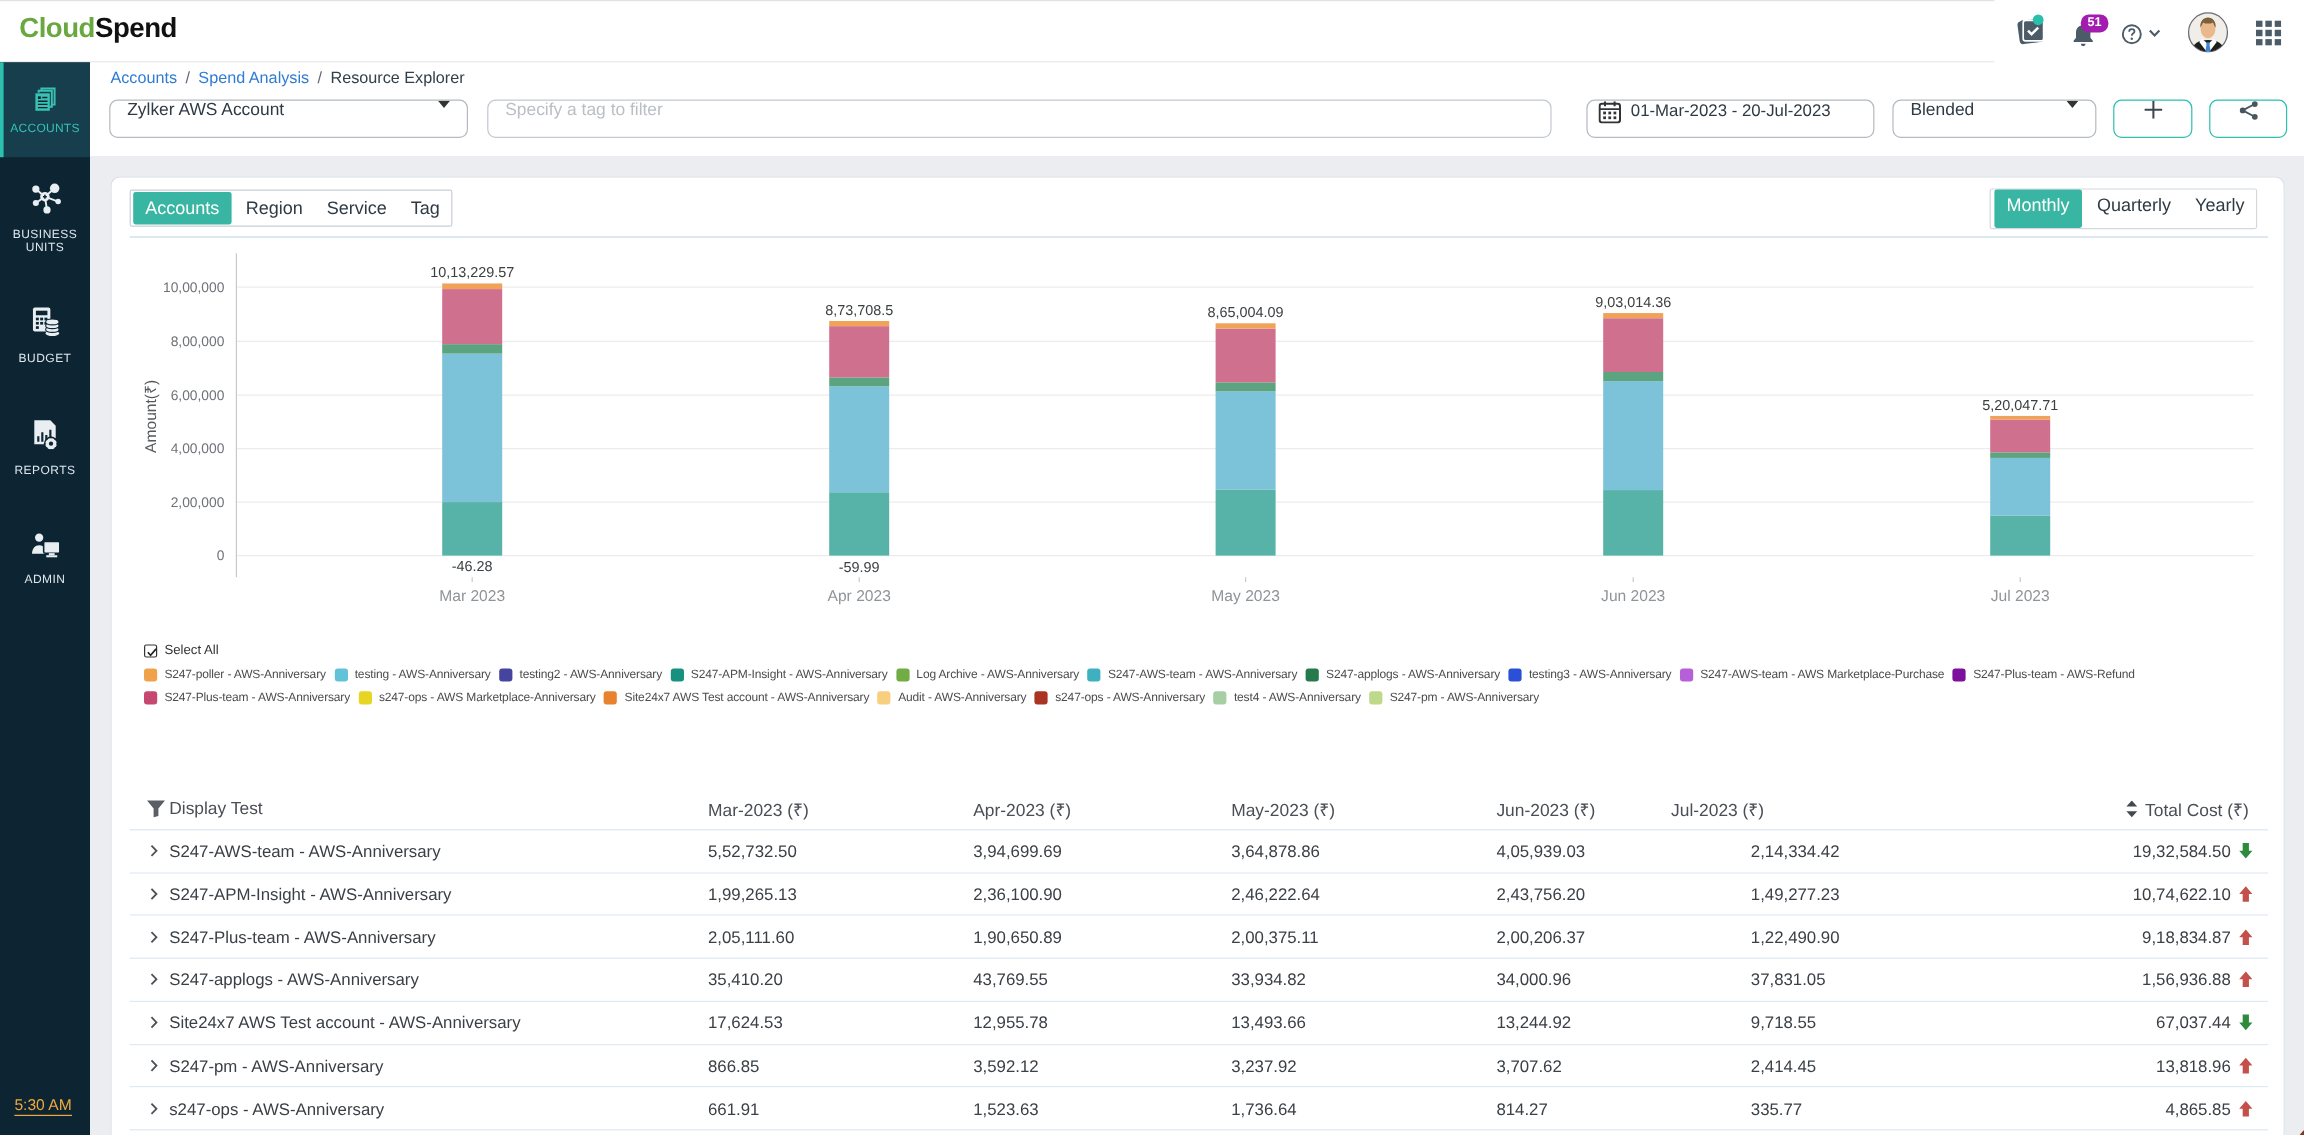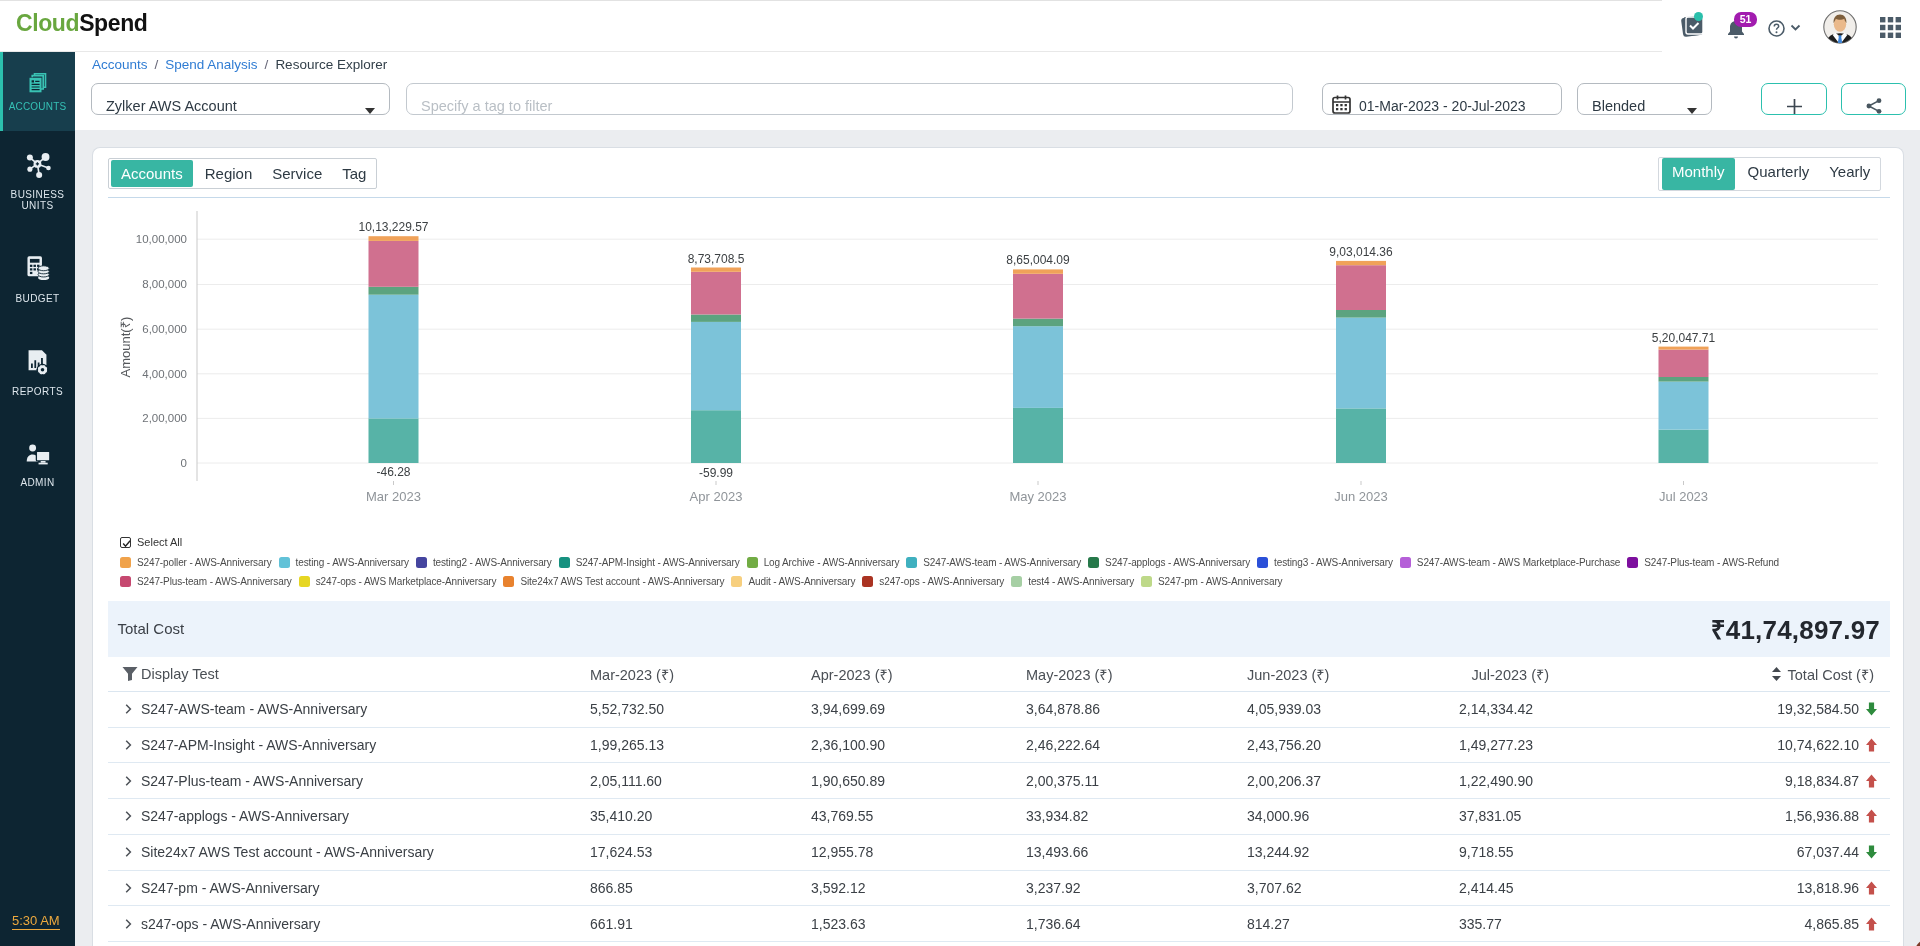--- a/index.html
+++ b/index.html
@@ -16,21 +16,21 @@
 .sb-active{position:absolute;left:0;top:0;width:75px;height:79px;background:#173e4d;border-left:3px solid #2cc0ae}
 .sb-label{display:block;margin-top:4px}
 #time-link{position:absolute;left:12px;top:861px;color:#eda93e;font-size:13px;border-bottom:1px solid #eda93e;padding-bottom:1px}
 
 #subhead{position:absolute;left:75px;top:52px;width:1845px;height:78px;background:#fff;z-index:1}
 #graybg{position:absolute;left:75px;top:130px;width:1845px;height:816px;background:#ebedf0;z-index:0}
 #crumbs{position:absolute;left:92px;top:57px;font-size:13.5px;color:#445;z-index:3}
 #crumbs a{color:#2f7cd3;text-decoration:none}
 #crumbs .sep{color:#667;margin:0 7px}
 #crumbs .cur{color:#33404a}
-.fbox{position:absolute;top:83px;height:32px;z-index:3;border:1px solid #b4bac0;border-radius:7px;background:#fff;font-size:14.5px;color:#2e3a44;display:flex;align-items:flex-end}
+.fbox{position:absolute;top:83px;height:32px;z-index:3;border:1px solid #b4bac0;border-radius:7px;background:#fff;font-size:14.5px;color:#2e3a44;display:flex;align-items:flex-start}
 
 #card{position:absolute;left:92px;top:147px;width:1812px;height:799px;background:#fff;border:1px solid #d9dee4;border-bottom:none;border-radius:8px 8px 0 0;z-index:2}
 
 #tabs{position:absolute;left:15px;top:10px;height:31px;border:1px solid #c9cfd5;background:#fff;display:flex;align-items:center;border-radius:2px}
 #tabs .tab{font-size:15px;color:#2e3a44;padding:0 10px;height:27px;line-height:27px}
 #tabs .tab.on{background:#38b6a3;color:#fff;border-radius:2px;margin:0 2px}
 #mqy{position:absolute;left:1565px;top:9px;height:34px;border:1px solid #d3d8de;background:#fff;display:flex;align-items:center;border-radius:2px}
 #mqy .tab{font-size:15px;color:#2e3a44;padding:0 10px;height:32px;line-height:28px}
 #mqy .tab.on{background:#38b6a3;color:#fff;border-radius:2px;margin:0 3px}
 #bluehr{position:absolute;left:15px;top:49px;width:1782px;height:0;border-top:1px solid #c5d9ea}
@@ -214,21 +214,21 @@
         <rect x="4" y="9" width="2.3" height="2.3"></rect>
         <rect x="8.3" y="9" width="2.3" height="2.3"></rect>
         <rect x="12.6" y="9" width="2.3" height="2.3"></rect>
         <rect x="4" y="13" width="2.3" height="2.3"></rect>
         <rect x="8.3" y="13" width="2.3" height="2.3"></rect>
         <rect x="12.6" y="13" width="2.3" height="2.3"></rect>
       </g>
   </svg>
   <span style="font-size:14px">01-Mar-2023 - 20-Jul-2023</span>
 </div>
-<div class="fbox" style="left:1577px;width:135px;padding:0 14px;justify-content:space-between">
+<div class="fbox" style="left:1577px;width:170px;padding:0 14px;justify-content:space-between">
   <span>Blended</span>
   <svg width="10" height="6" viewBox="0 0 10 6">
       <path d="M0 0h10L5 6z" fill="#333"></path>
     </svg>
 </div>
 <div class="fbox" style="left:1761px;width:66px;border-color:#2cc0ae;justify-content:center">
   <svg width="15" height="15" viewBox="0 0 15 15">
       <path d="M7.5 0v15M0 7.5h15" stroke="#3c4650" stroke-width="1.7"></path>
     </svg>
 </div>
@@ -373,34 +373,30 @@
       <span class="lt">Site24x7 AWS Test account - AWS-Anniversary</span>
   <span class="sq" style="background:#f7cf7e"></span>
       <span class="lt">Audit - AWS-Anniversary</span>
   <span class="sq" style="background:#aa3322"></span>
       <span class="lt">s247-ops - AWS-Anniversary</span>
   <span class="sq" style="background:#a6cfa4"></span>
       <span class="lt">test4 - AWS-Anniversary</span>
   <span class="sq" style="background:#bed989"></span>
       <span class="lt">S247-pm - AWS-Anniversary</span>
 </div>
-<div id="totband">
-  <div class="lab">Total Cost</div>
-  <div class="val">₹41,74,897.97</div>
-</div>
 <div id="thead">
   <svg class="cell" style="left:14px" width="16" height="15" viewBox="0 0 16 15">
         <path d="M0.5 0.5h15L10 7.2v6.2l-4 1.1V7.2z" fill="#5a5f66"></path>
       </svg>
   <span class="cell" style="left:33.5px">Display Test</span>
   <span class="cell" style="left:482.5px">Mar-2023 (₹)</span>
   <span class="cell" style="left:703.5px">Apr-2023 (₹)</span>
   <span class="cell" style="left:918.5px">May-2023 (₹)</span>
   <span class="cell" style="left:1139.5px">Jun-2023 (₹)</span>
-  <span class="cell" style="left:1364px">Jul-2023 (₹)</span>
+  <span class="cell" style="left:1285px">Jul-2023 (₹)</span>
   <svg class="cell" style="right:108px;left:auto" width="11" height="14" viewBox="0 0 11 14">
         <path d="M5.5 0L10 5H1z" fill="#43484e"></path>
         <path d="M5.5 14L1 9h9z" fill="#43484e"></path>
       </svg>
   <span class="cell" style="right:16px;left:auto">Total Cost (₹)</span>
 </div>
 <div class="trow" style="top:544px">
       <svg class="chev" width="7" height="11" viewBox="0 0 7 11">
         <path d="M1.2 1.2l4.2 4.3-4.2 4.3" fill="none" stroke="#4c5157" stroke-width="1.5"></path>
       </svg>

